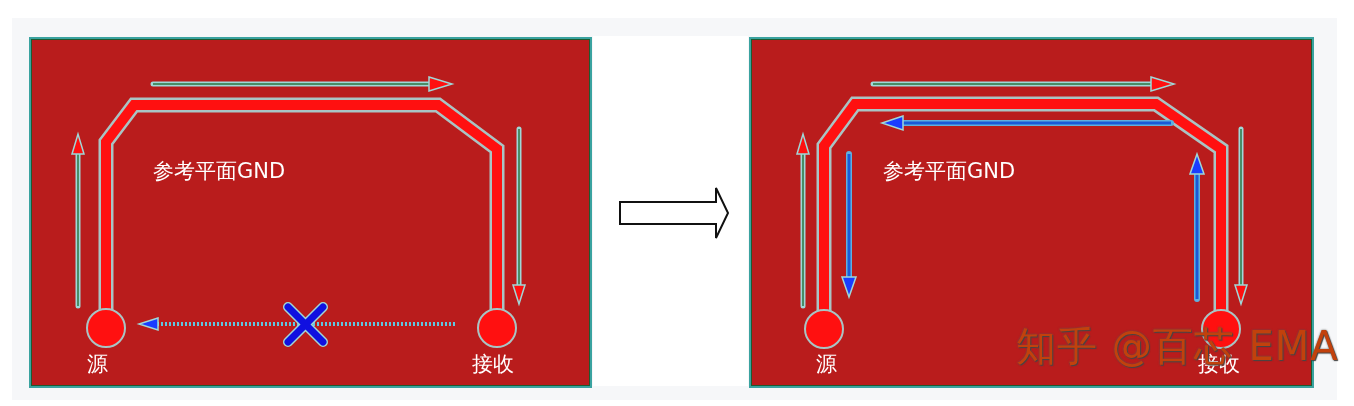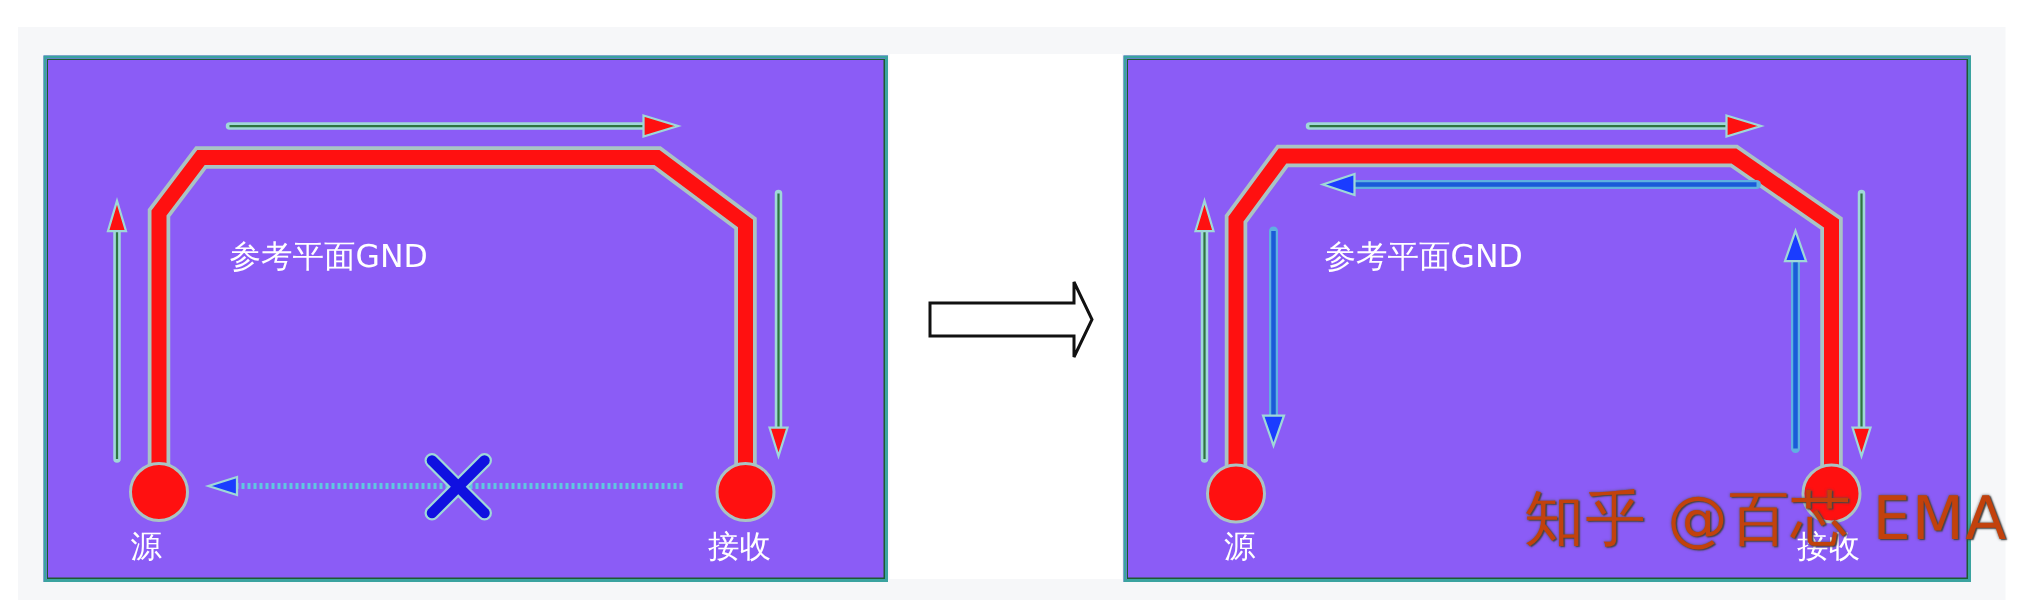--- a/index.html
+++ b/index.html
@@ -7,21 +7,21 @@
     width: 1354px; height: 406px; overflow: hidden;
     background: #ffffff;
     font-family: "DejaVu Sans", "Liberation Sans", sans-serif;
     position: relative;
   }
   .canvas {
     position: absolute; left: 12px; top: 18px; width: 1325px; height: 382px;
     background: #f6f7f9;
   }
   .panel {
-    position: absolute; background: #8b5cf6;
+    position: absolute; background: #b91c1c;
     border: 2px solid #3aa3a0;
     box-shadow: inset 0 0 0 1px #1f5a30;
   }
   .panel svg { position: absolute; left: 0; top: 0; }
   .gap {
     position: absolute; left: 593px; top: 36px; width: 155px; height: 350px;
     background: #ffffff;
   }
   .label {
     position: absolute; color: #ffffff; font-size: 21px; line-height: 1;

